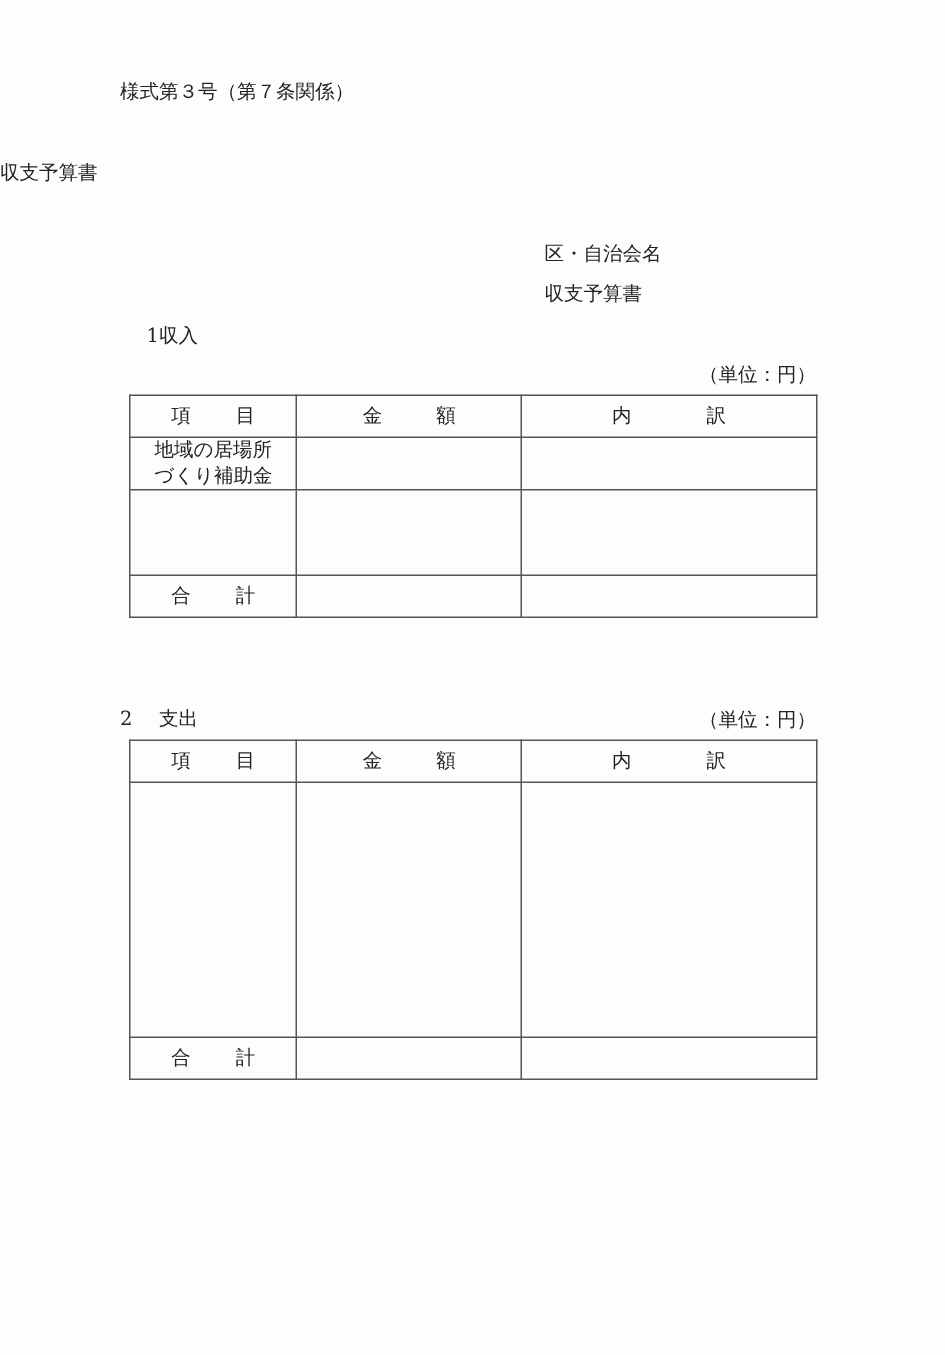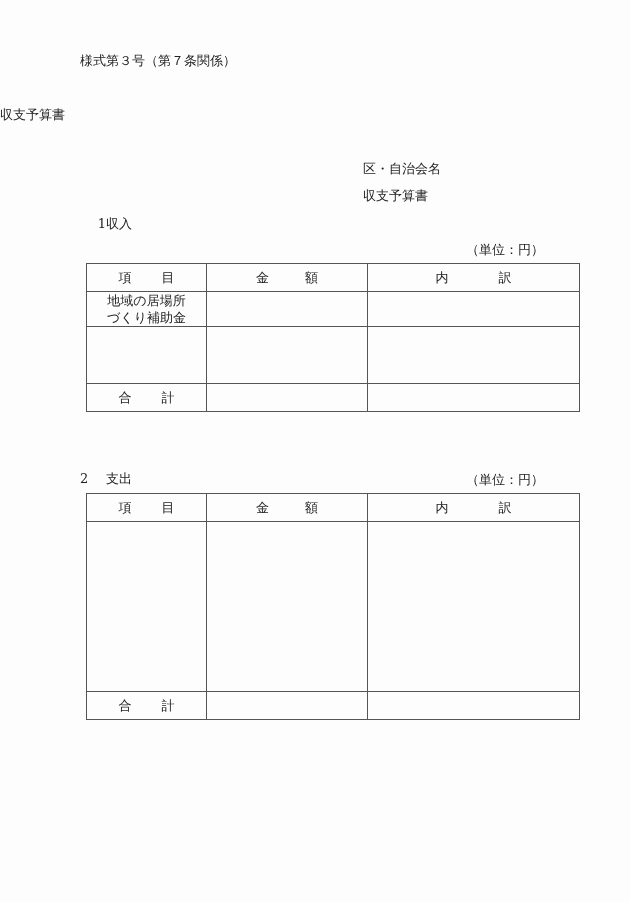--- a/index.html
+++ b/index.html
@@ -10,21 +10,21 @@
     }
     .abs { position: absolute; white-space: nowrap; }
     .form-no { left: 80px; top: 52px; }
     .title { left: 0; width: 518px; top: 106px; text-align: left; }
     .org { left: 363px; top: 160px; }
     .rep { left: 363px; top: 187px; }
     .sec { left: 80px; }
     .sec .num { display: inline-block; width: 26px; }
     .unit { right: 86px; }
     table.budget {
-      position: absolute; left: 86px; width: 494px; border-collapse: collapse;
+      position: absolute; left: 86px; width: 459px; border-collapse: collapse;
       table-layout: fixed;
     }
     table.budget td, table.budget th {
       border: 1px solid #555; font-weight: normal; padding: 0; text-align: center;
       vertical-align: middle; font-size: 13px; line-height: 17px;
     }
     .c1 { width: 111px; }
     .c2 { width: 149px; }
     .c3 { width: 196px; }
     .spread { letter-spacing: 0; word-spacing: 0; }

